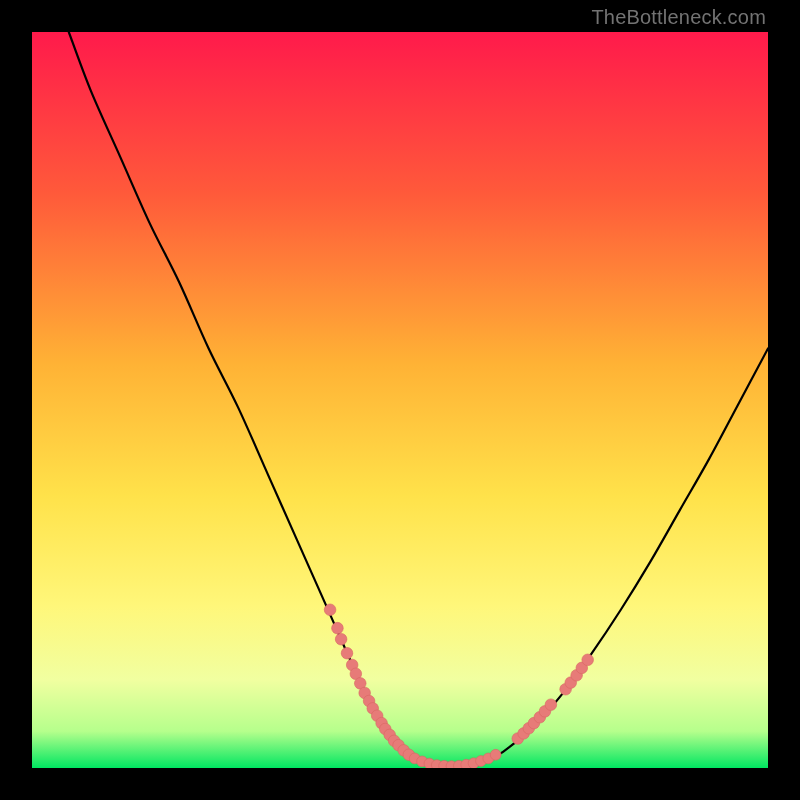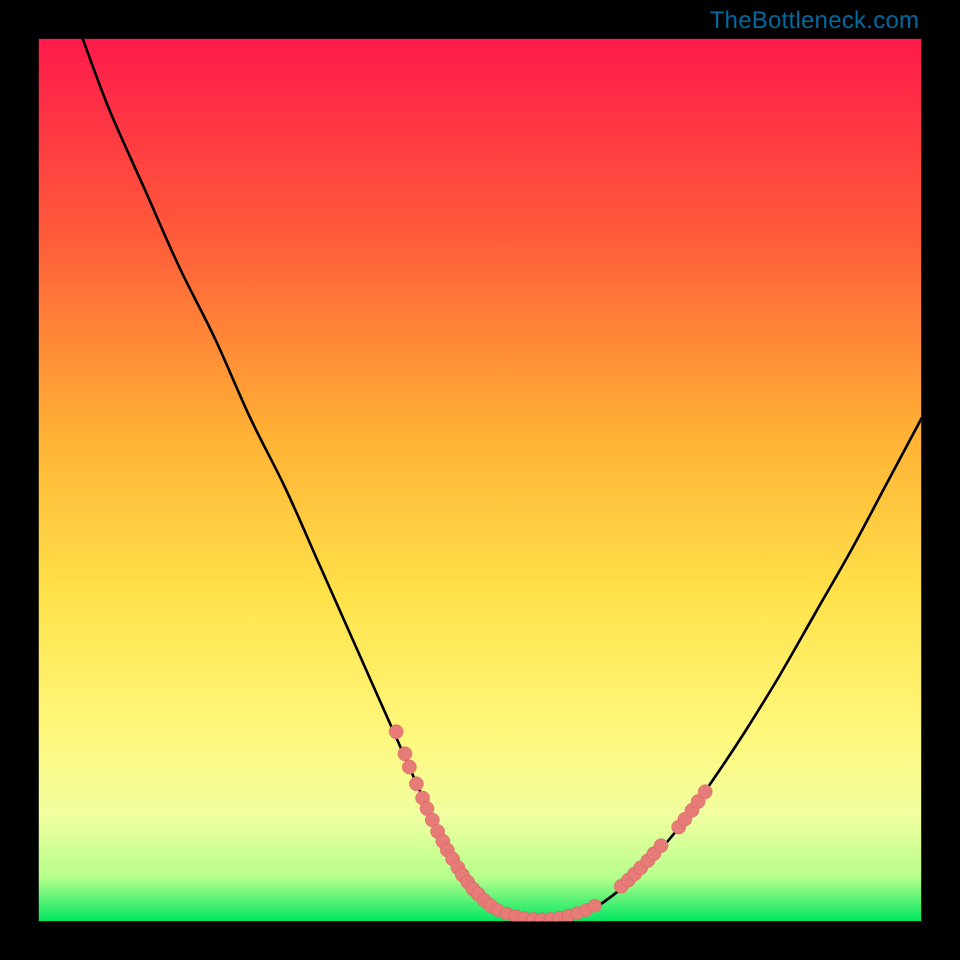--- a/index.html
+++ b/index.html
@@ -24,21 +24,21 @@
     left: 0;
     top: 0;
     width: 736px;
     height: 736px;
     overflow: hidden;
   }
   .watermark {
     position: absolute;
     top: 6px;
     right: 34px;
-    color: #0369a1;
+    color: #737373;
     font-size: 20px;
     font-weight: 500;
     letter-spacing: 0.2px;
     font-family: Arial, Helvetica, sans-serif;
   }
   svg {
     display: block;
   }
 </style>
 </head>

